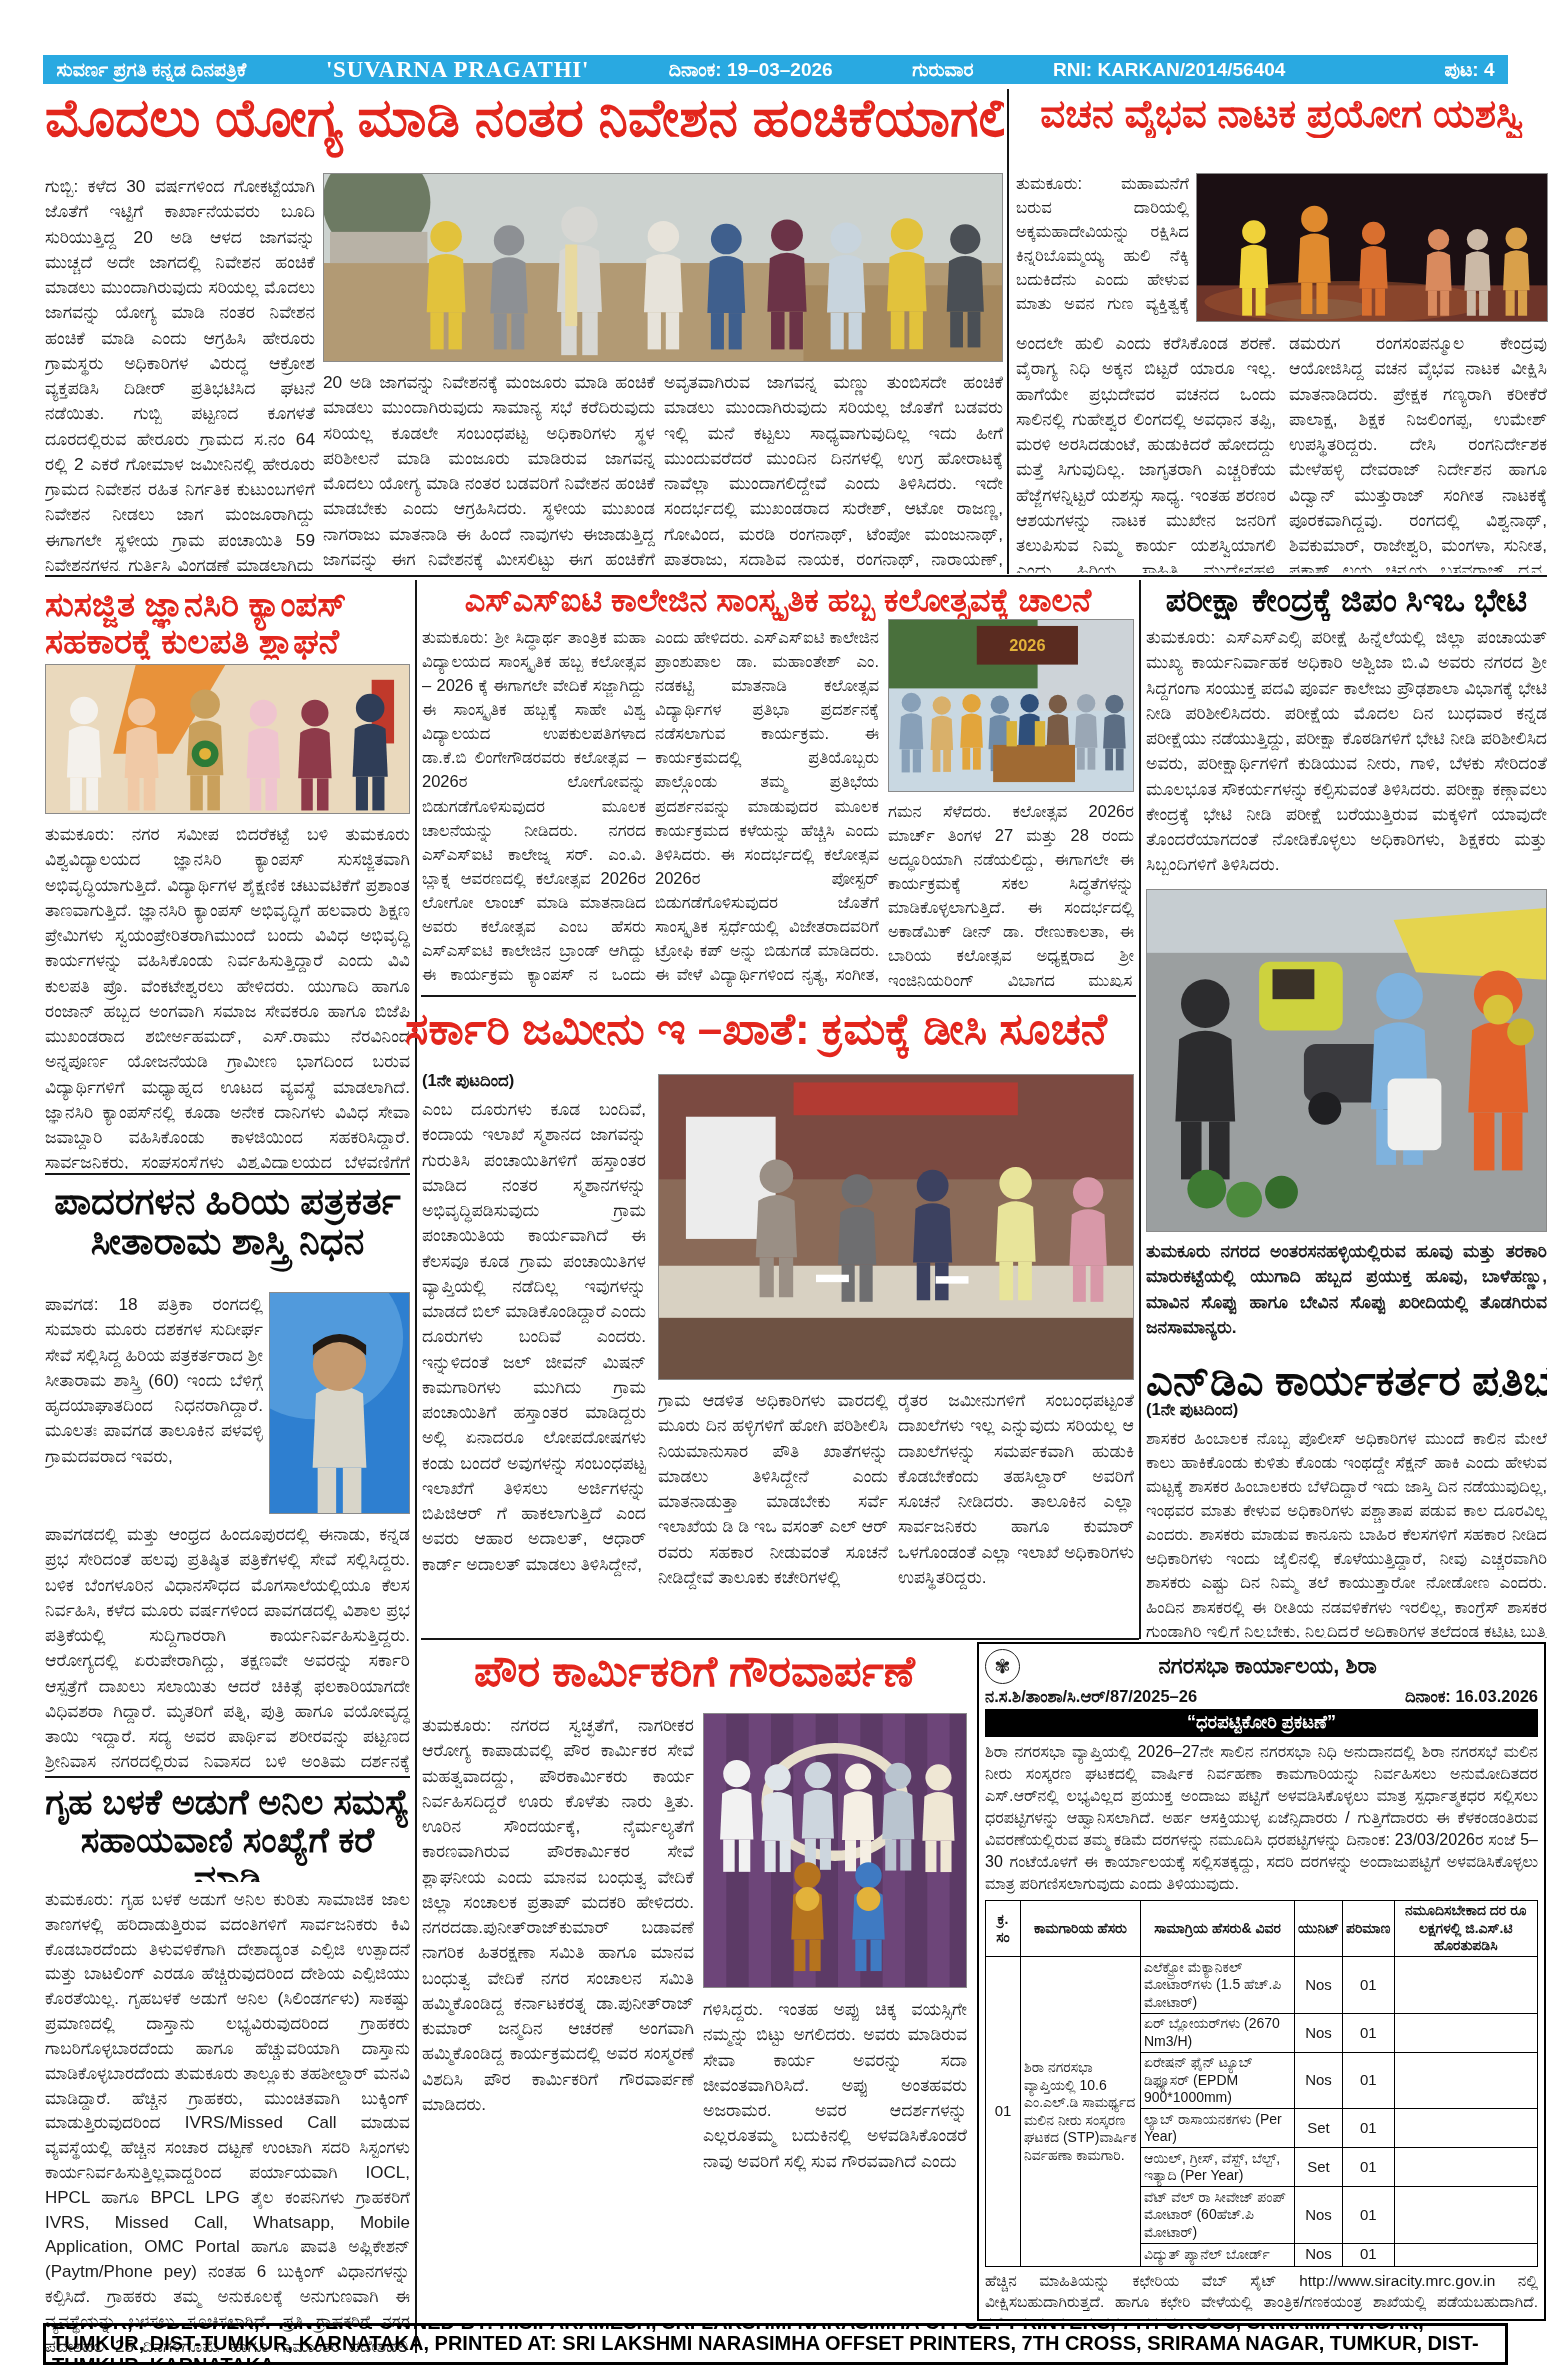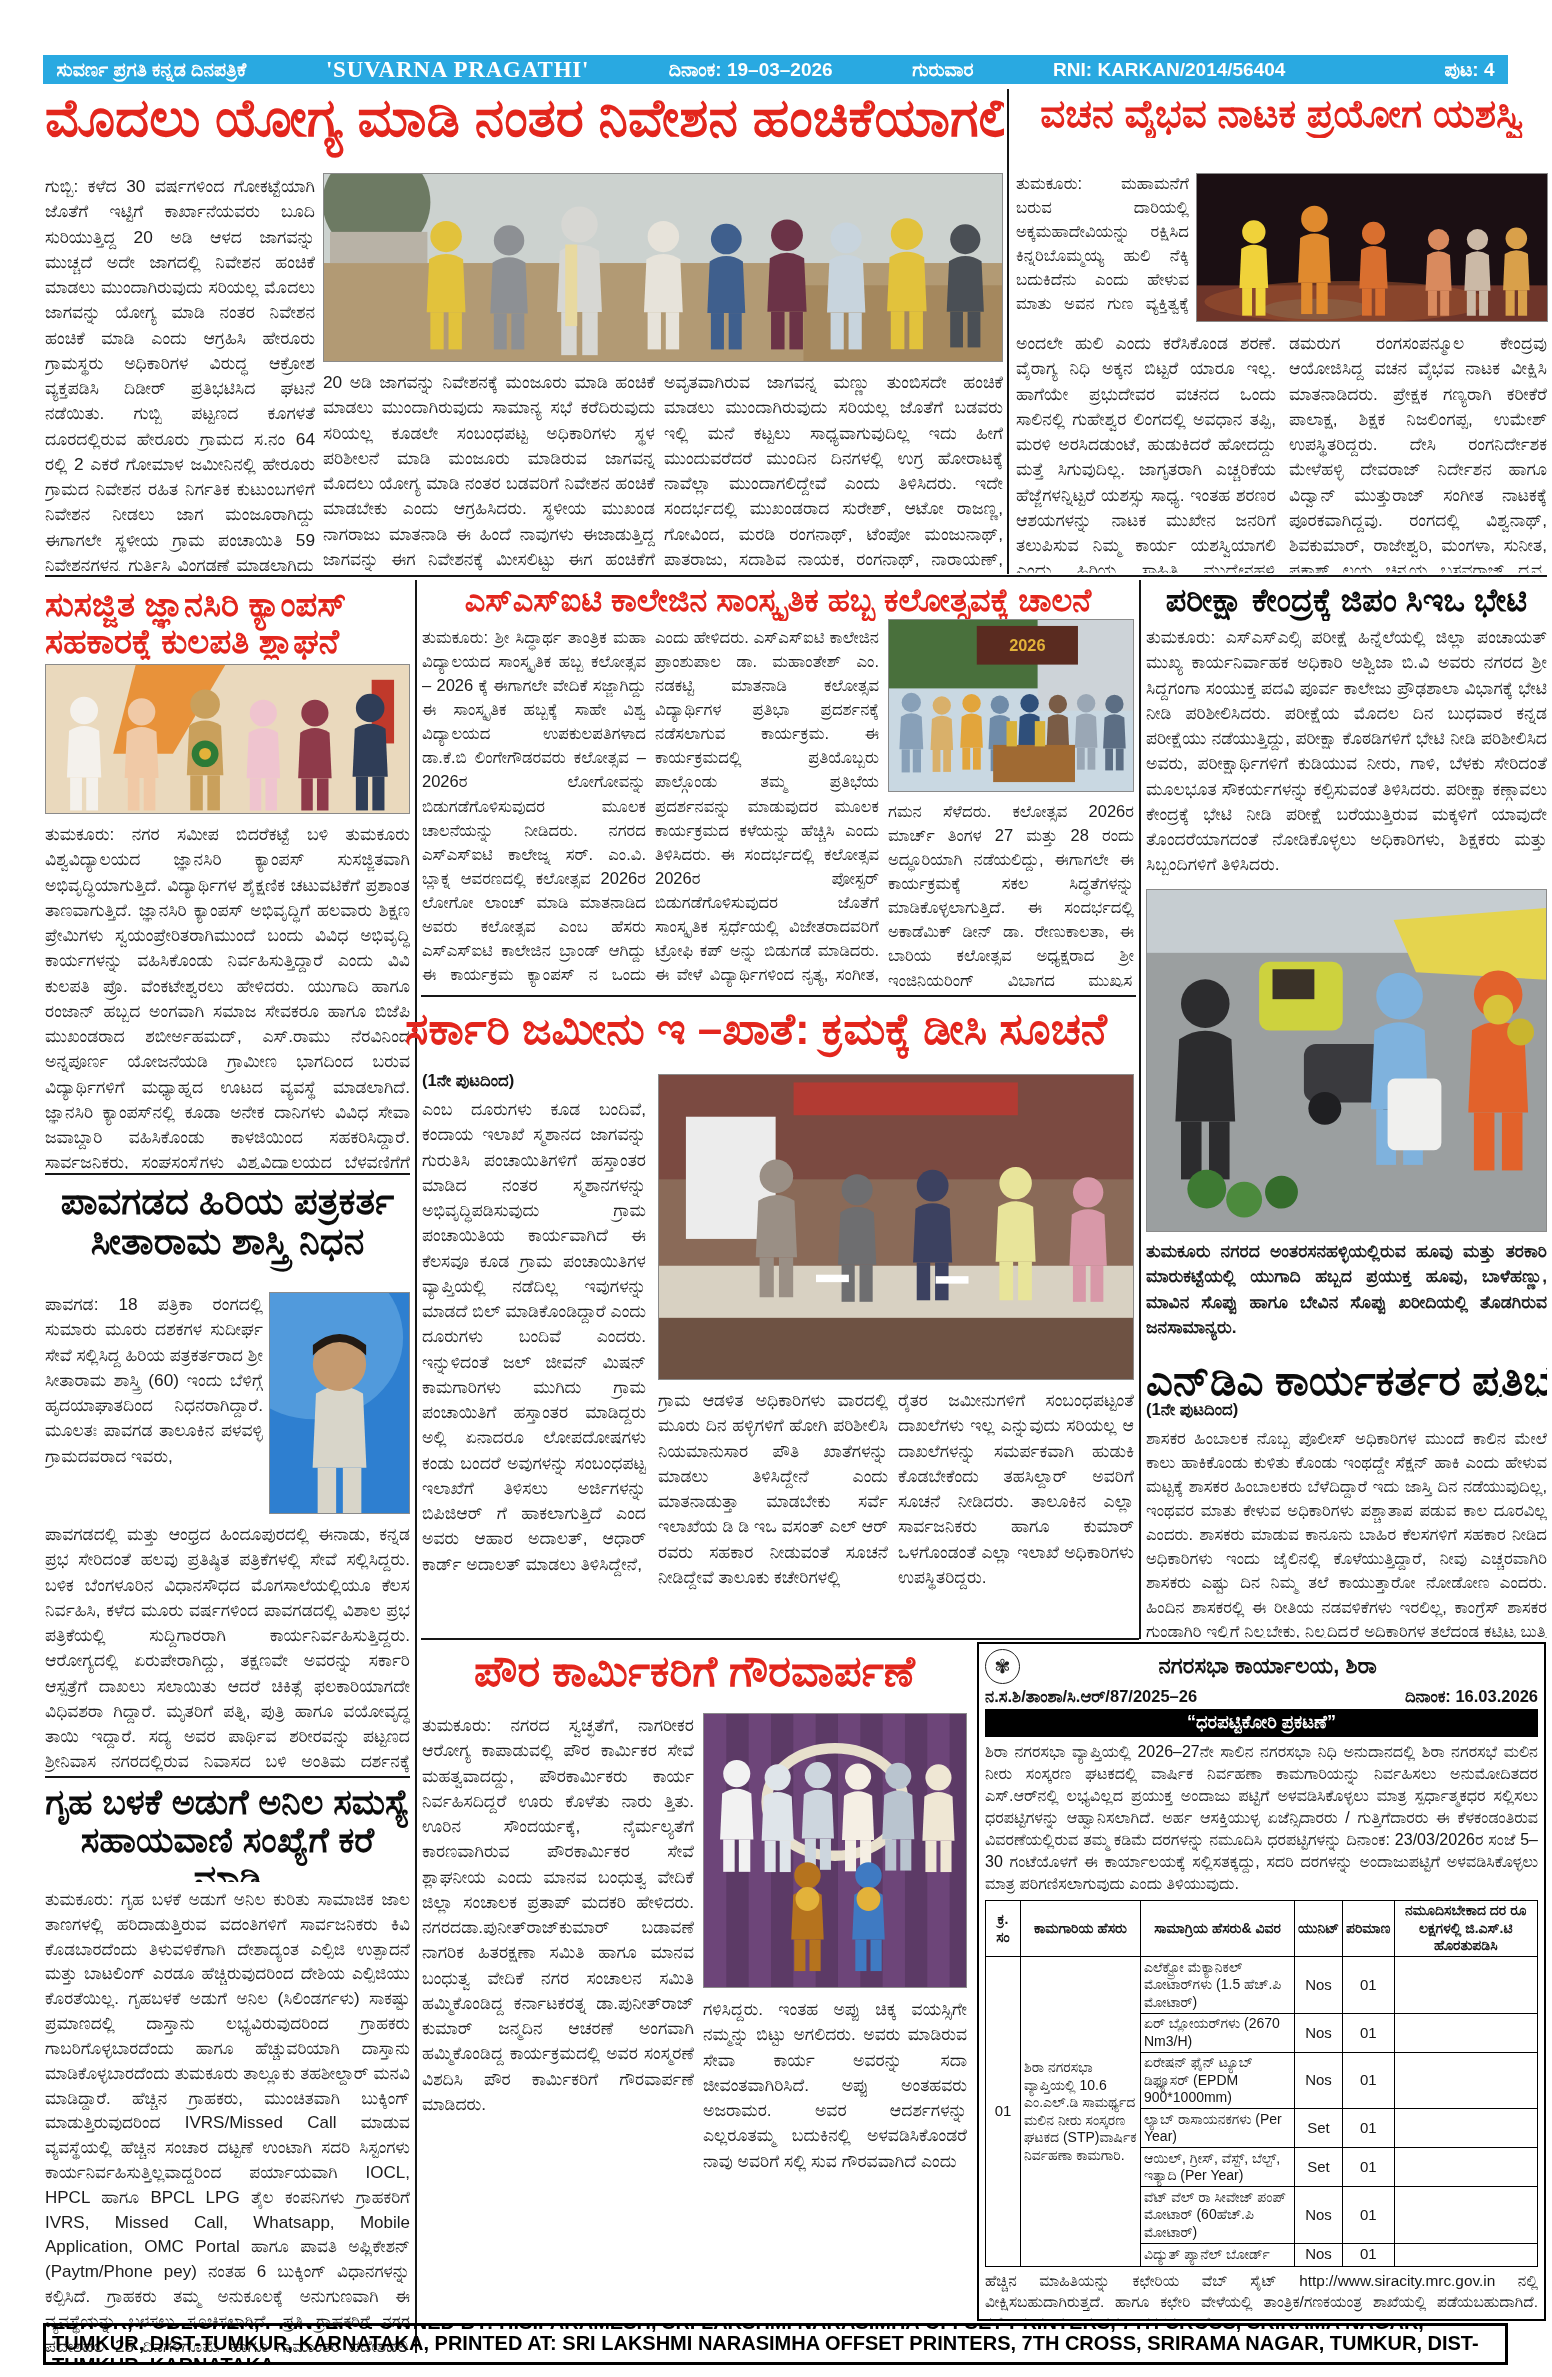--- a/index.html
+++ b/index.html
@@ -138,21 +138,21 @@
       <use href="#psn" x="330" y="44" width="60" height="154" fill="#8e3a4a"></use>
       <use href="#psn" x="402" y="36" width="64" height="162" fill="#2f3d57"></use>
       <circle cx="213" cy="120" r="18" fill="#2d7a36"></circle>
         <circle cx="213" cy="120" r="8" fill="#e3b23a"></circle>
     </svg>
   </div>
   <div class="abs bt" style="left:45px;top:822px;width:365px;height:347px">ತುಮಕೂರು: ನಗರ ಸಮೀಪ ಬಿದರೆಕಟ್ಟೆ ಬಳಿ ತುಮಕೂರು ವಿಶ್ವವಿದ್ಯಾಲಯದ ಜ್ಞಾನಸಿರಿ ಕ್ಯಾಂಪಸ್ ಸುಸಜ್ಜಿತವಾಗಿ ಅಭಿವೃದ್ಧಿಯಾಗುತ್ತಿದೆ. ವಿದ್ಯಾರ್ಥಿಗಳ ಶೈಕ್ಷಣಿಕ ಚಟುವಟಿಕೆಗೆ ಪ್ರಶಾಂತ ತಾಣವಾಗುತ್ತಿದೆ. ಜ್ಞಾನಸಿರಿ ಕ್ಯಾಂಪಸ್ ಅಭಿವೃದ್ಧಿಗೆ ಹಲವಾರು ಶಿಕ್ಷಣ ಪ್ರೇಮಿಗಳು ಸ್ವಯಂಪ್ರೇರಿತರಾಗಿಮುಂದೆ ಬಂದು ವಿವಿಧ ಅಭಿವೃದ್ಧಿ ಕಾರ್ಯಗಳನ್ನು ವಹಿಸಿಕೊಂಡು ನಿರ್ವಹಿಸುತ್ತಿದ್ದಾರೆ ಎಂದು ವಿವಿ ಕುಲಪತಿ ಪ್ರೊ. ವೆಂಕಟೇಶ್ವರಲು ಹೇಳಿದರು. ಯುಗಾದಿ ಹಾಗೂ ರಂಜಾನ್ ಹಬ್ಬದ ಅಂಗವಾಗಿ ಸಮಾಜ ಸೇವಕರೂ ಹಾಗೂ ಬಿಜೆಪಿ ಮುಖಂಡರಾದ ಶಬೀರ್ಅಹಮದ್, ಎಸ್.ರಾಮು ನೆರವಿನಿಂದ ಅನ್ನಪೂರ್ಣ ಯೋಜನೆಯಡಿ ಗ್ರಾಮೀಣ ಭಾಗದಿಂದ ಬರುವ ವಿದ್ಯಾರ್ಥಿಗಳಿಗೆ ಮಧ್ಯಾಹ್ನದ ಊಟದ ವ್ಯವಸ್ಥೆ ಮಾಡಲಾಗಿದೆ. ಜ್ಞಾನಸಿರಿ ಕ್ಯಾಂಪಸ್‌ನಲ್ಲಿ ಕೂಡಾ ಅನೇಕ ದಾನಿಗಳು ವಿವಿಧ ಸೇವಾ ಜವಾಬ್ದಾರಿ ವಹಿಸಿಕೊಂಡು ಕಾಳಜಿಯಿಂದ ಸಹಕರಿಸಿದ್ದಾರೆ. ಸಾರ್ವಜನಿಕರು, ಸಂಘಸಂಸ್ಥೆಗಳು ವಿಶ್ವವಿದ್ಯಾಲಯದ ಬೆಳವಣಿಗೆಗೆ ಸ್ಪಂದಿಸಬೇಕು ಎಂದು ಪ್ರೊ.ವೆಂಕಟೇಶ್ವರಲು ಈ ವೇಳೆ ಹೇಳಿದರು.</div>
 
   <div class="abs hr" style="left:45px;top:1173px;width:365px;height:2.3px"></div>
 
-  <h2 class="abs hl blk" style="left:45px;top:1182px;width:365px;height:101px;font-size:37px">ಪಾವಗಡದ ಹಿರಿಯ ಪತ್ರಕರ್ತ ಸೀತಾರಾಮ ಶಾಸ್ತ್ರಿ ನಿಧನ</h2>
+  <h2 class="abs hl blk" style="left:45px;top:1182px;width:365px;height:101px;font-size:37px">ಪಾದರಗಳನ ಹಿರಿಯ ಪತ್ರಕರ್ತ ಸೀತಾರಾಮ ಶಾಸ್ತ್ರಿ ನಿಧನ</h2>
   <div class="abs bt" style="left:45px;top:1292px;width:218px;height:222px">ಪಾವಗಡ: 18 ಪತ್ರಿಕಾ ರಂಗದಲ್ಲಿ ಸುಮಾರು ಮೂರು ದಶಕಗಳ ಸುದೀರ್ಘ ಸೇವೆ ಸಲ್ಲಿಸಿದ್ದ ಹಿರಿಯ ಪತ್ರಕರ್ತರಾದ ಶ್ರೀ ಸೀತಾರಾಮ ಶಾಸ್ತ್ರಿ (60) ಇಂದು ಬೆಳಿಗ್ಗೆ ಹೃದಯಾಘಾತದಿಂದ ನಿಧನರಾಗಿದ್ದಾರೆ. ಮೂಲತಃ ಪಾವಗಡ ತಾಲೂಕಿನ ಪಳವಳ್ಳಿ ಗ್ರಾಮದವರಾದ ಇವರು,</div>
   <div class="abs photo" style="left:269px;top:1292px;width:141px;height:222px">
     <svg viewBox="0 0 188 296" preserveAspectRatio="none">
       <rect width="188" height="296" fill="#2e7fd0"></rect>
         <ellipse cx="60" cy="60" rx="120" ry="110" fill="#74b6e8" opacity="0.5"></ellipse>
       <use href="#psn" x="40" y="58" width="108" height="250" fill="#d8d5c9"></use>
       <circle cx="94" cy="96" r="36" fill="#c59a6f"></circle>
       <path d="M58 84 Q94 48 130 84 L130 70 Q94 40 58 70 Z" fill="#221a14"></path>
     </svg>
   </div>

